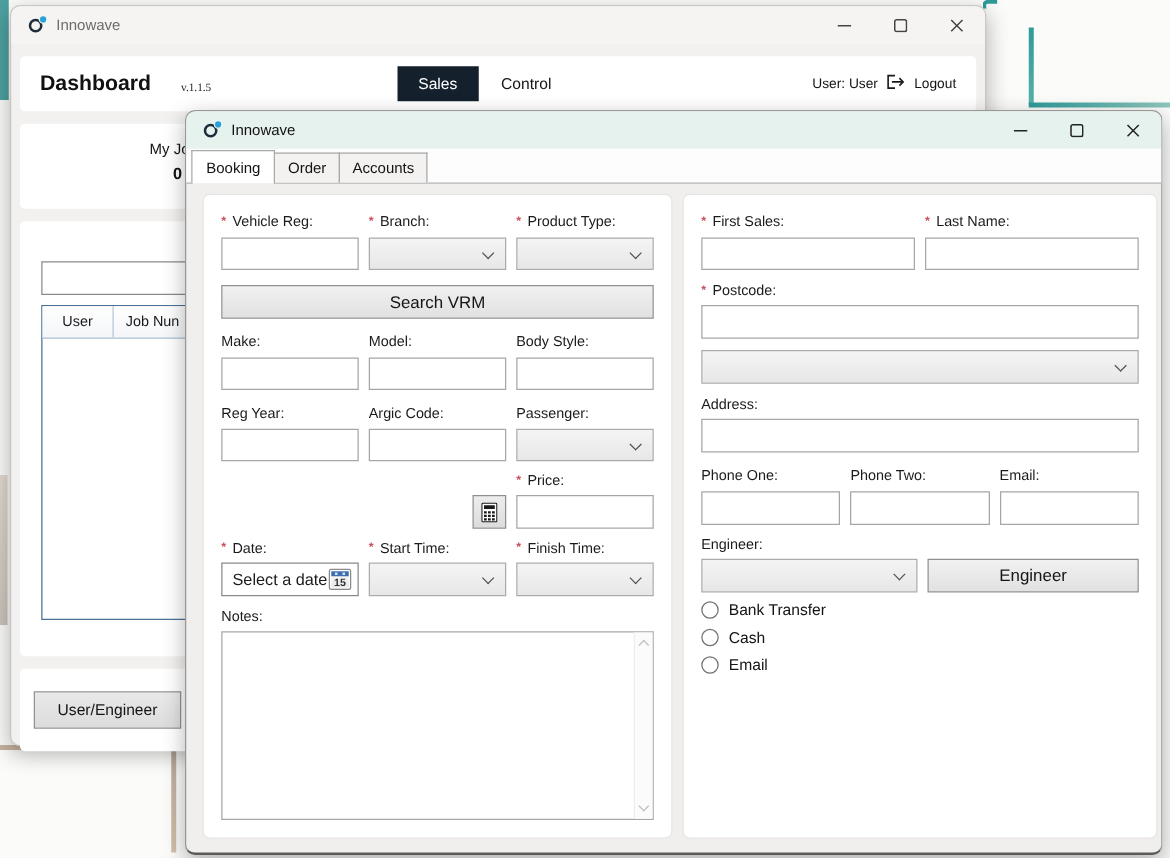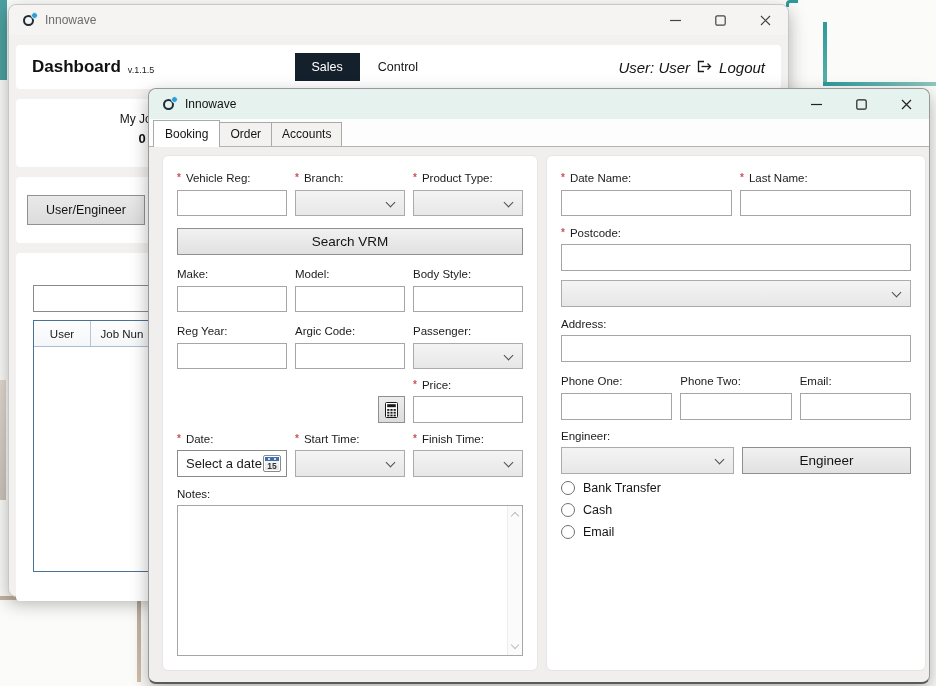--- a/index.html
+++ b/index.html
@@ -28,25 +28,25 @@
   .logo .dot { position:absolute; right:-2px; top:-2px; width:7px; height:7px; background:#2a9fd8; border-radius:50%; border:1px solid #eef7f3; }
 
   
   #dashboard-window { left:8px; top:4px; width:781px; height:593px; z-index:1;
     background:#f3f1ef; border:1px solid #c9c7c5; }
   #dashboard-window .titlebar { background:#f5f4f2; }
   #dashboard-window .tb-title { color:#6b6b6b; }
   .dash-header { margin:10px 7px 10px 7px; height:44px; background:#fff; border-radius:4px;
     display:flex; align-items:center; padding:0 16px; }
   .dash-title { font-size:17px; font-weight:bold; color:#111; }
-  .dash-version { font-size:9px; color:#222; margin-left:7px; margin-top:5px; }
+  .dash-version { font-size:9px; color:#222; margin-left:24px; margin-top:5px;font-family:Liberation Serif, serif; }
   .dash-nav { flex:1; display:flex; justify-content:center; align-items:center; gap:18px; margin-left:-60px; }
   .nav-sales { background:#15202d; color:#fff; font-size:12.5px; padding:7px 17px; }
   .nav-control { font-size:12.5px; color:#141414; }
-  .dash-user { display:flex; align-items:center; gap:7px; font-size:15px; color:#141414;font-style:italic; }
+  .dash-user { display:flex; align-items:center; gap:7px; font-size:11px; color:#141414; }
   .dash-leftcol { margin:0 0 0 7px; width:252px; display:flex; flex-direction:column; gap:10px; }
   .dcard { background:#fff; border-radius:4px; }
   .card-myjobs { height:68px; text-align:center; padding-top:13px; }
   .myjobs-label { font-size:12px; color:#141414; }
   .myjobs-count { font-size:13px; font-weight:bold; margin-top:5px; color:#111; }
   .card-ue { height:66px; padding:18px 0 0 11px; }
   .ue-btn { width:118px; height:30px; background:linear-gradient(#e9e9e9,#dcdcdc); border:1px solid #919191;
     font-size:12.5px; display:flex; align-items:center; justify-content:center; color:#141414; }
   .card-table { height:348px; padding:32px 0 0 17px; }
   .dash-search { width:220px; height:27px; border:1px solid #8a8a8a; background:#fff; }
@@ -170,32 +170,32 @@
       </span>
       <span>Logout</span>
     </span>
   </div>
 
   <div class="dash-leftcol">
     <div class="dcard card-myjobs">
       <div class="myjobs-label">My Jobs</div>
       <div class="myjobs-count">0</div>
     </div>
-    <div class="dcard card-ue">
-      <div class="ue-btn">User/Engineer</div>
-    </div>
     <div class="dcard card-table">
       <input class="dash-search" value="" style="">
       <div class="dash-table">
         <div class="dash-thead">
           <span class="dash-th">User</span>
           <span class="dash-th">Job Nun</span>
           <span class="dash-th">La</span>
         </div>
       </div>
+    </div>
+    <div class="dcard card-ue">
+      <div class="ue-btn">User/Engineer</div>
     </div>
   </div>
 </div>
 
 <div class="win" id="booking-window">
   <div class="titlebar">
     <span class="logo">
         <span class="ring"></span>
         <span class="dot"></span>
       </span>
@@ -347,21 +347,21 @@
           <span class="chev up"></span>
           <span class="chev down"></span>
         </span>
       </div>
     </div>
 
     <div class="fcard card-right">
       <div class="g2 mt2">
         <span class="lbl">
             <span class="req">*</span>
-            <span>Date Name:</span>
+            <span>First Sales:</span>
           </span>
         <span class="lbl">
             <span class="req">*</span>
             <span>Last Name:</span>
           </span>
       </div>
       <div class="g2 mt5">
         <input class="tb" style="">
         <input class="tb" style="">
       </div>

